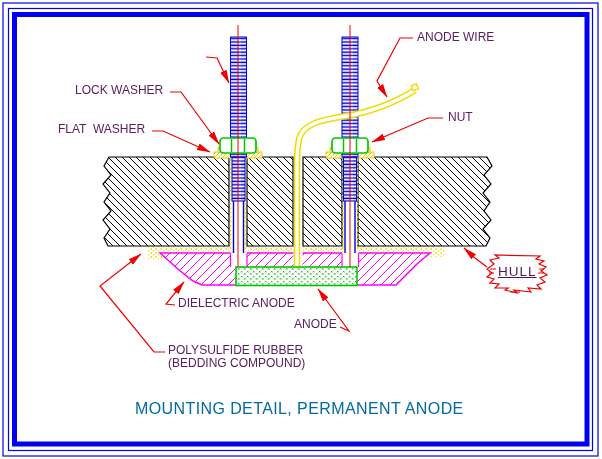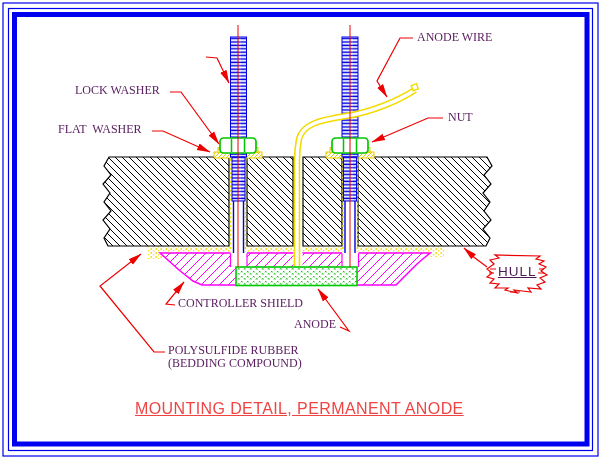--- a/index.html
+++ b/index.html
@@ -1,21 +1,21 @@
 <!DOCTYPE html>
 <html><head>
 <meta charset="utf-8">
 <style>
   html,body{margin:0;padding:0;background:#fff;}
   #stage{position:relative;width:602px;height:459px;background:#ffffff;overflow:hidden;
          font-family:"Liberation Sans", sans-serif;}
   #cad{position:absolute;left:0;top:0;}
-  .lbl{position:absolute;color:#5c2062;font-size:12px;line-height:13px;white-space:pre;font-family:Liberation Serif, serif;}
-  #title{position:absolute;left:135px;top:400px;color:#ef4444;font-size:16px;
-         letter-spacing:.4px;text-decoration:underline;white-space:pre;}
+  .lbl{position:absolute;color:#5c2062;font-size:12px;line-height:13px;white-space:pre;}
+  #title{position:absolute;left:135px;top:400px;color:#0369a1;font-size:16px;
+         letter-spacing:.4px;white-space:pre;}
   #hull-lbl{position:absolute;left:498px;top:264px;color:#4a1a55;font-size:13.5px;
             letter-spacing:1px;white-space:pre;text-decoration:underline;}
 </style>
 </head>
 <body>
 
 <div id="stage">
 
 <svg id="cad" width="602" height="459" viewBox="0 0 602 459">
   <defs>
@@ -132,19 +132,19 @@
                      505,290 508,288 495,288 499,284 490,283 494,279 487,277 492,273" fill="#ffffff" stroke="#e80000" stroke-width="1.2"></polygon>
     <path d="M490,269 h6 M489,273 h5 M539,269 h5 M538,273 h6 M510,292 h10" stroke="#e80000" stroke-width="1" fill="none"></path>
   </g>
 </svg>
 
 <div class="lbl" style="left:75px;top:84px">LOCK WASHER</div>
 <div class="lbl" style="left:58px;top:123px">FLAT  WASHER</div>
 <div class="lbl" style="left:417px;top:31px">ANODE WIRE</div>
 <div class="lbl" style="left:448px;top:111px">NUT</div>
 <div id="hull-lbl">HULL</div>
-<div class="lbl" style="left:178px;top:297px">CONTROLLER SHIELD</div>
+<div class="lbl" style="left:178px;top:297px">DIELECTRIC ANODE</div>
 <div class="lbl" style="left:294px;top:318px">ANODE</div>
 <div class="lbl" style="left:168px;top:344px">POLYSULFIDE RUBBER</div>
 <div class="lbl" style="left:168px;top:357px">(BEDDING COMPOUND)</div>
 <div id="title">MOUNTING DETAIL, PERMANENT ANODE</div>
 
 </div>
 
 </body></html>

